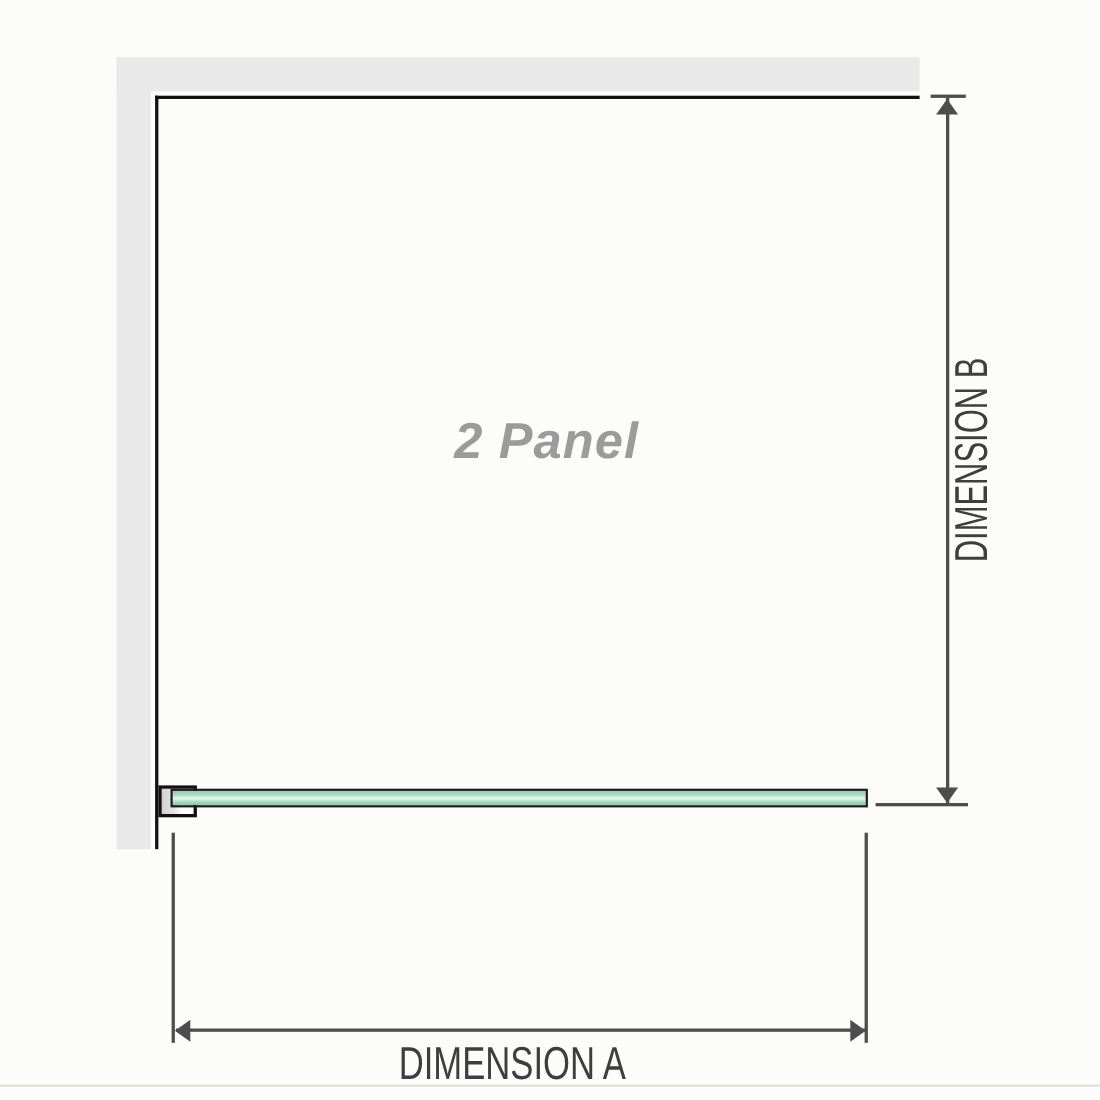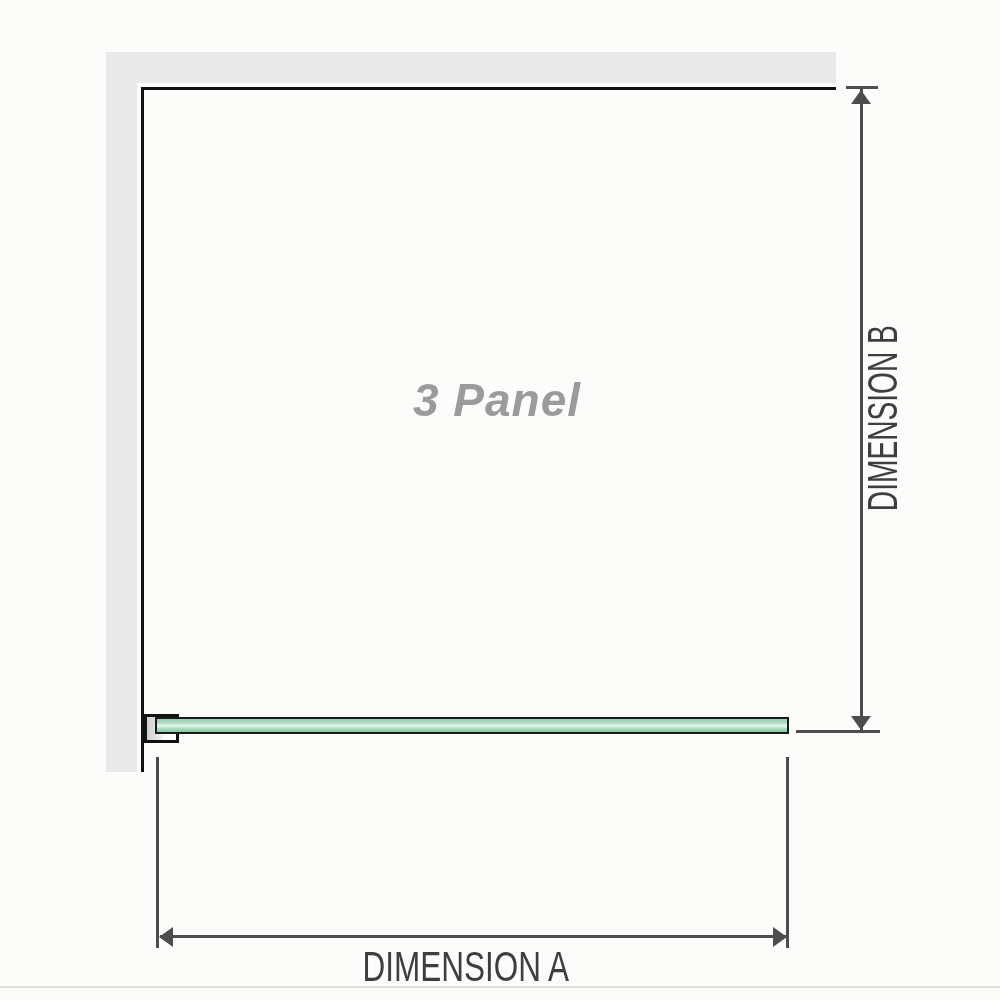--- a/index.html
+++ b/index.html
@@ -116,21 +116,21 @@
 
 <div class="canvas">
 
   <div class="abs wall-top"></div>
   <div class="abs wall-left"></div>
 
   <div class="abs outline-top"></div>
   <div class="abs outline-left"></div>
 
   <div class="abs center-point panel-title-point">
-    <span class="panel-title-text">3 Panel</span>
+    <span class="panel-title-text">2 Panel</span>
   </div>
 
   <div class="abs wall-bracket"></div>
   <div class="abs glass-panel"></div>
 
   <div class="abs dim dim-b-tick-top"></div>
   <div class="abs dim dim-b-tick-bottom"></div>
   <div class="abs dim dim-b-line"></div>
   <div class="abs arrow arrow-up"></div>
   <div class="abs arrow arrow-down"></div>

